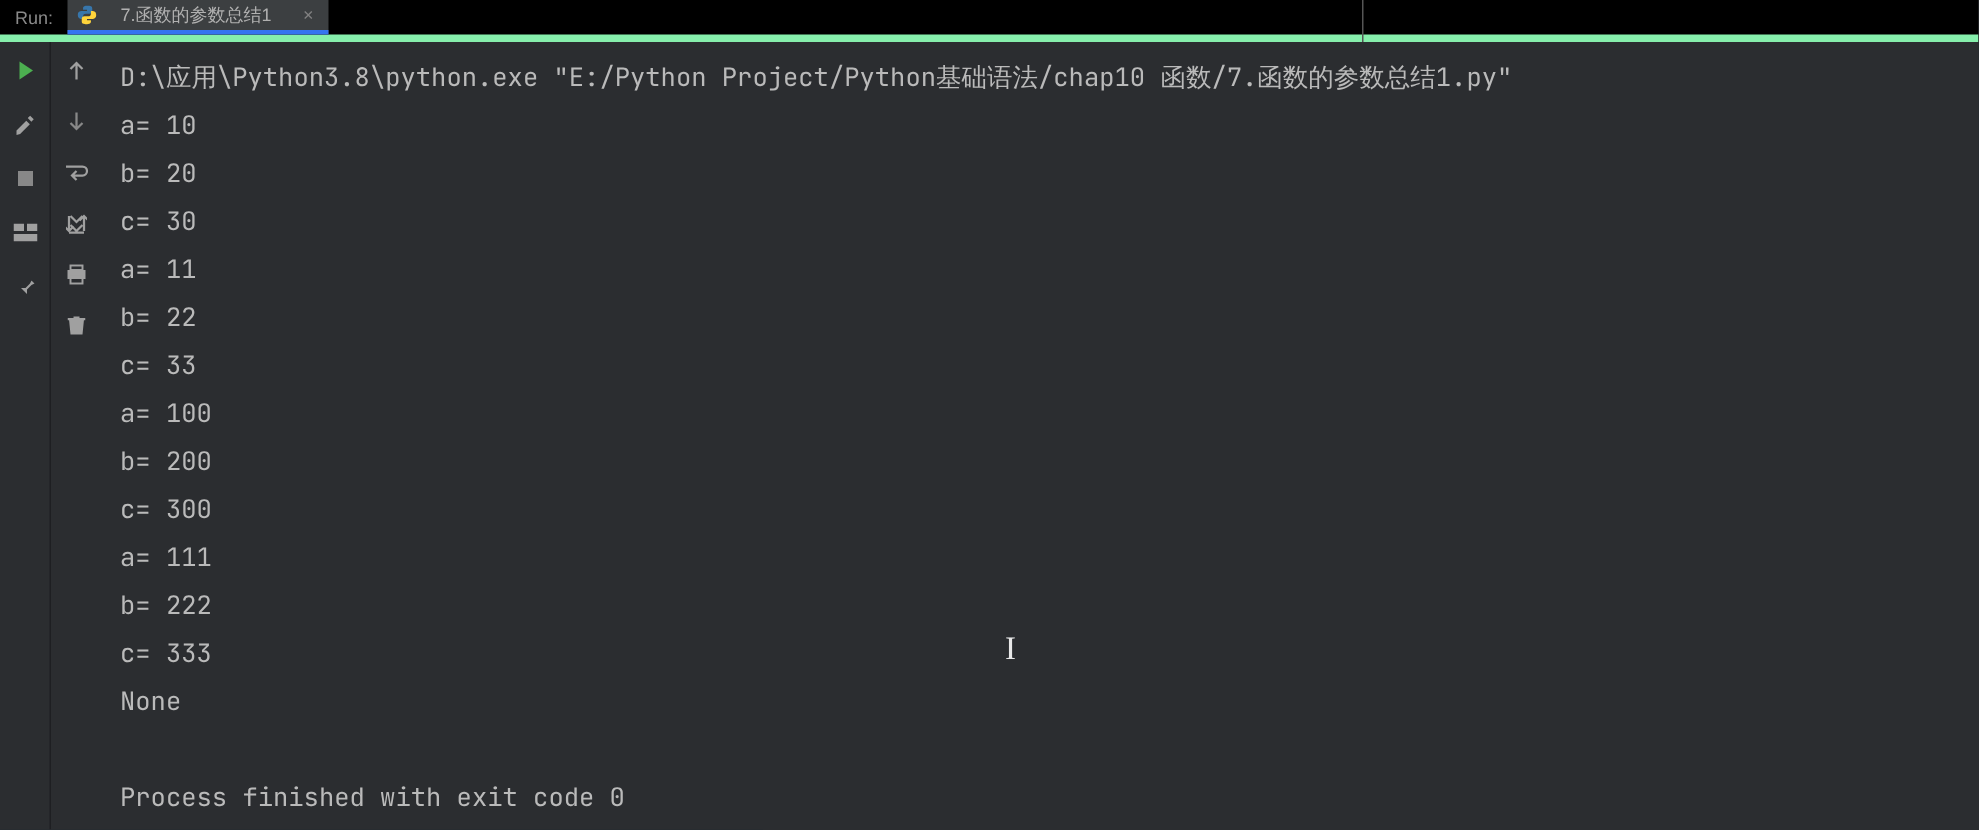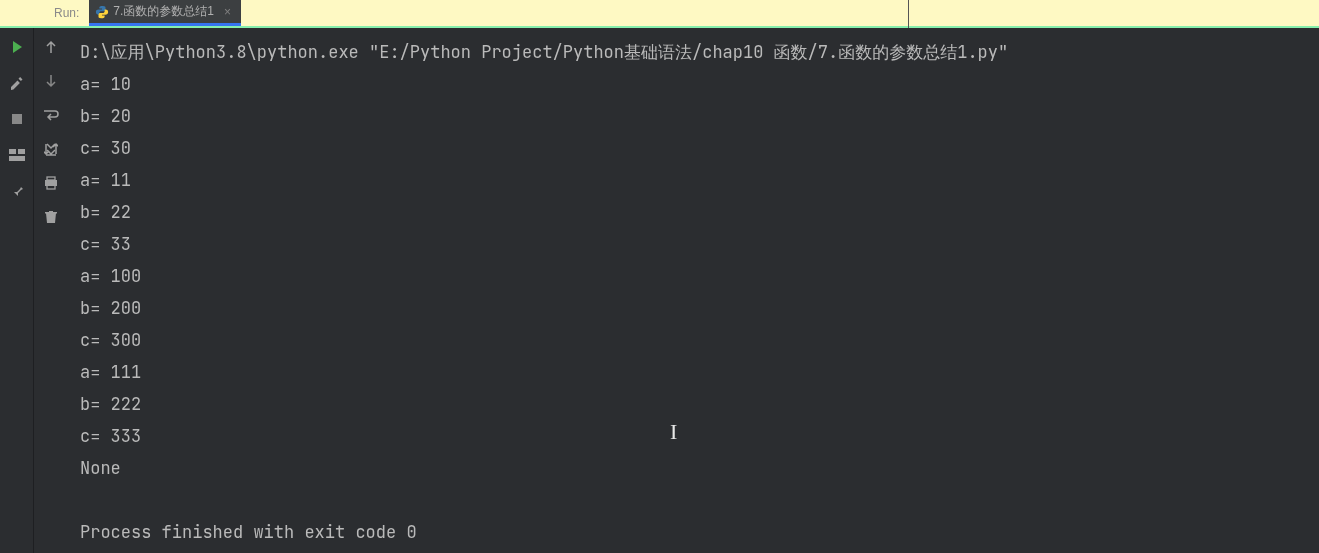--- a/index.html
+++ b/index.html
@@ -8,41 +8,40 @@
     width: 1319px;
     height: 553px;
     background: #2b2d30;
     font-family: "Segoe UI", "Microsoft YaHei", Arial, sans-serif;
     overflow: hidden;
     color: #bbbbbb;
     font-size: 13px;
   }
   .run-header {
     height: 28px;
-    background: #fef9c3;
-    display: flex;
-    align-items: center;
-    border-bottom: 2px solid #86efac;
+    background: #000000;
+    display: flex;
+    align-items: center;
+    border-bottom: 5px solid #86efac;
     box-sizing: border-box;
-    padding-left: 44px;
   }
   .run-label {
     color: #8a8a8a;
     padding: 0 10px;
     font-size: 12px;
   }
   .tab {
     display: flex;
     align-items: center;
     height: 100%;
     padding: 0 10px 0 6px;
     background: #3c3f41;
     border-bottom: 3px solid #3574f0;
     box-sizing: border-box;
-    gap: 4px;
+    gap: 15px;
   }
   .py-icon-wrap {
     position: relative;
     width: 14px;
     height: 14px;
     display: flex;
     align-items: center;
     justify-content: center;
   }
   .tab-label { color: #b0b0b0; font-size: 12px; }

